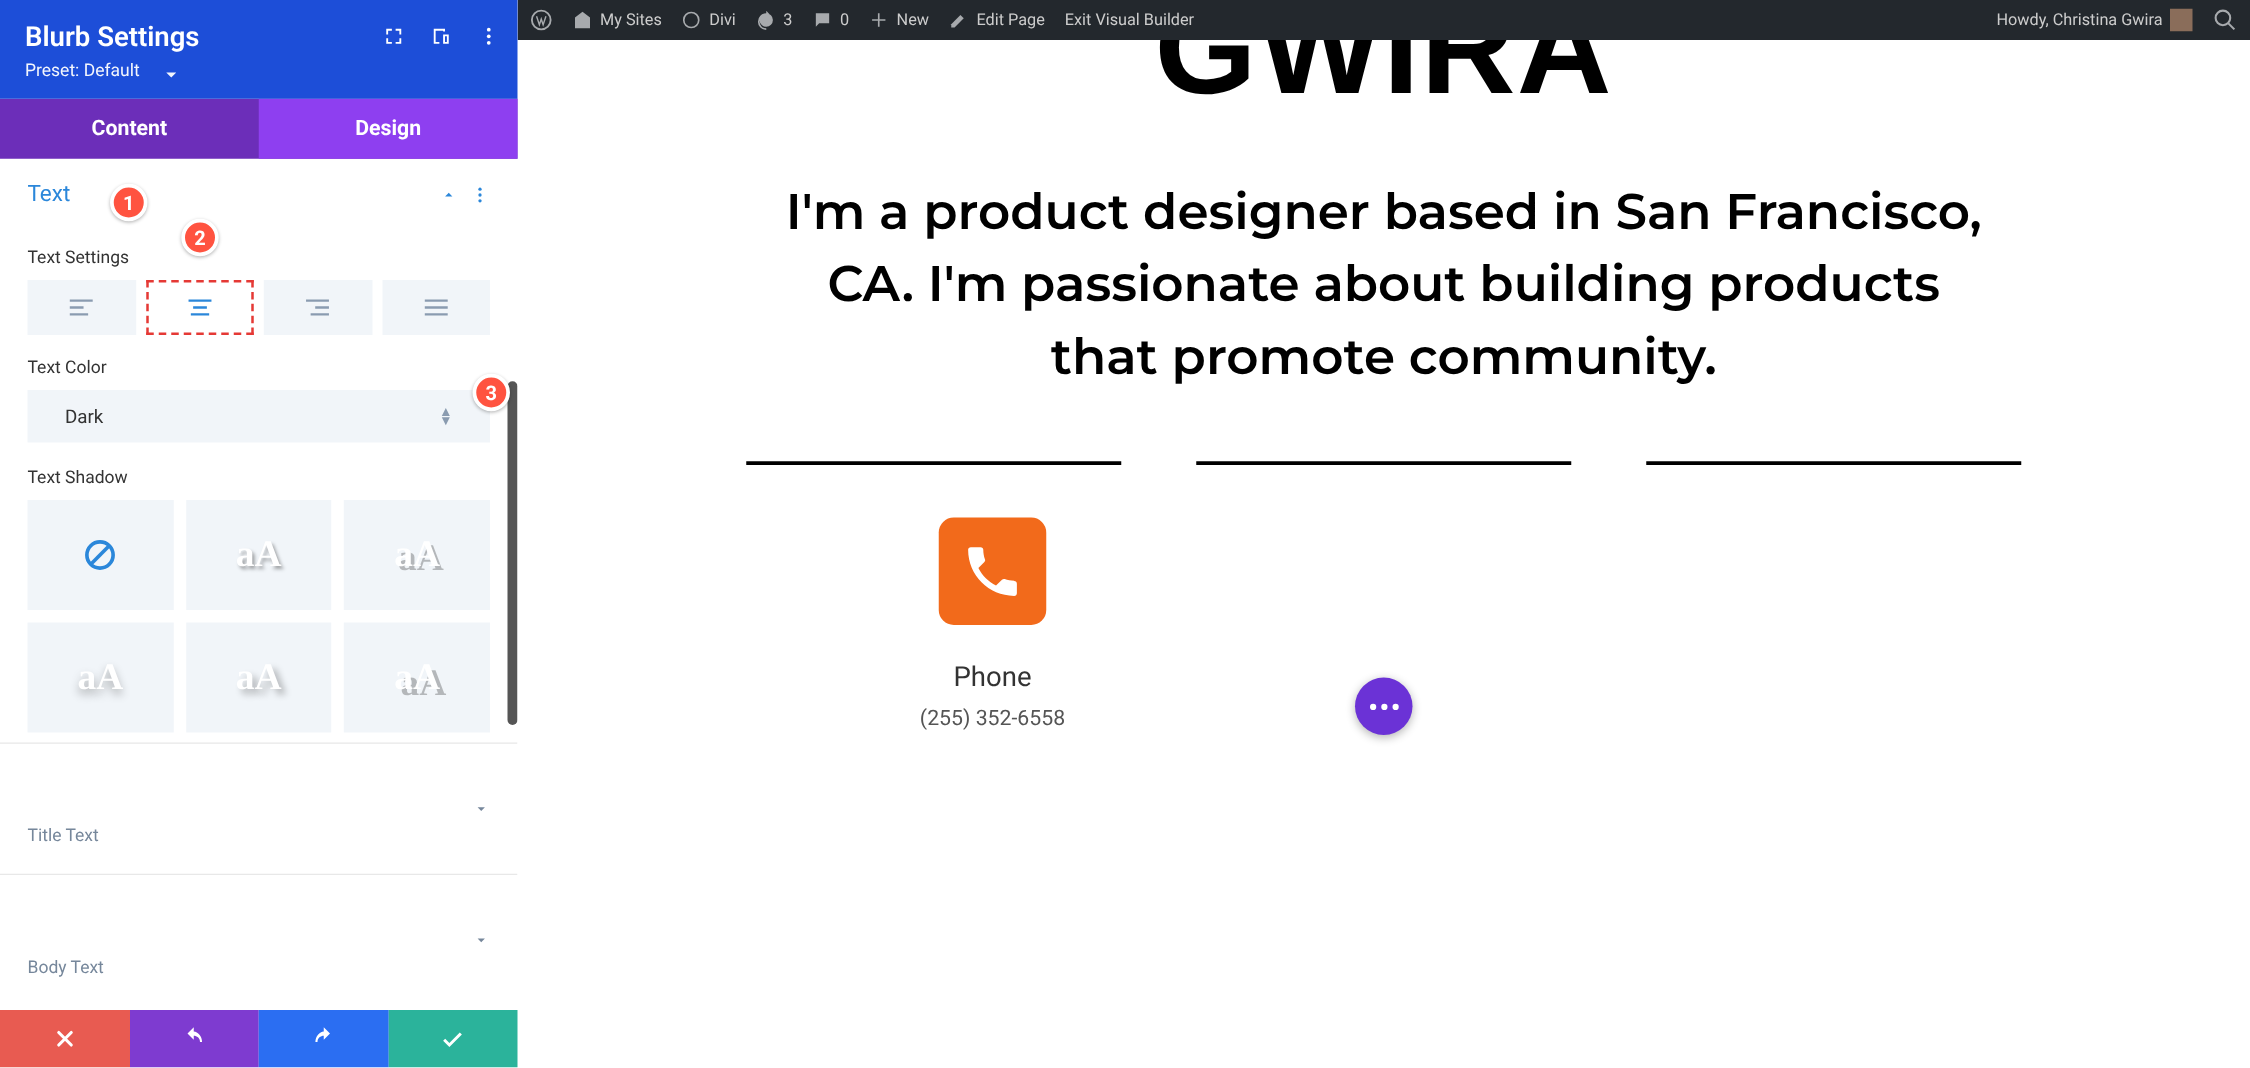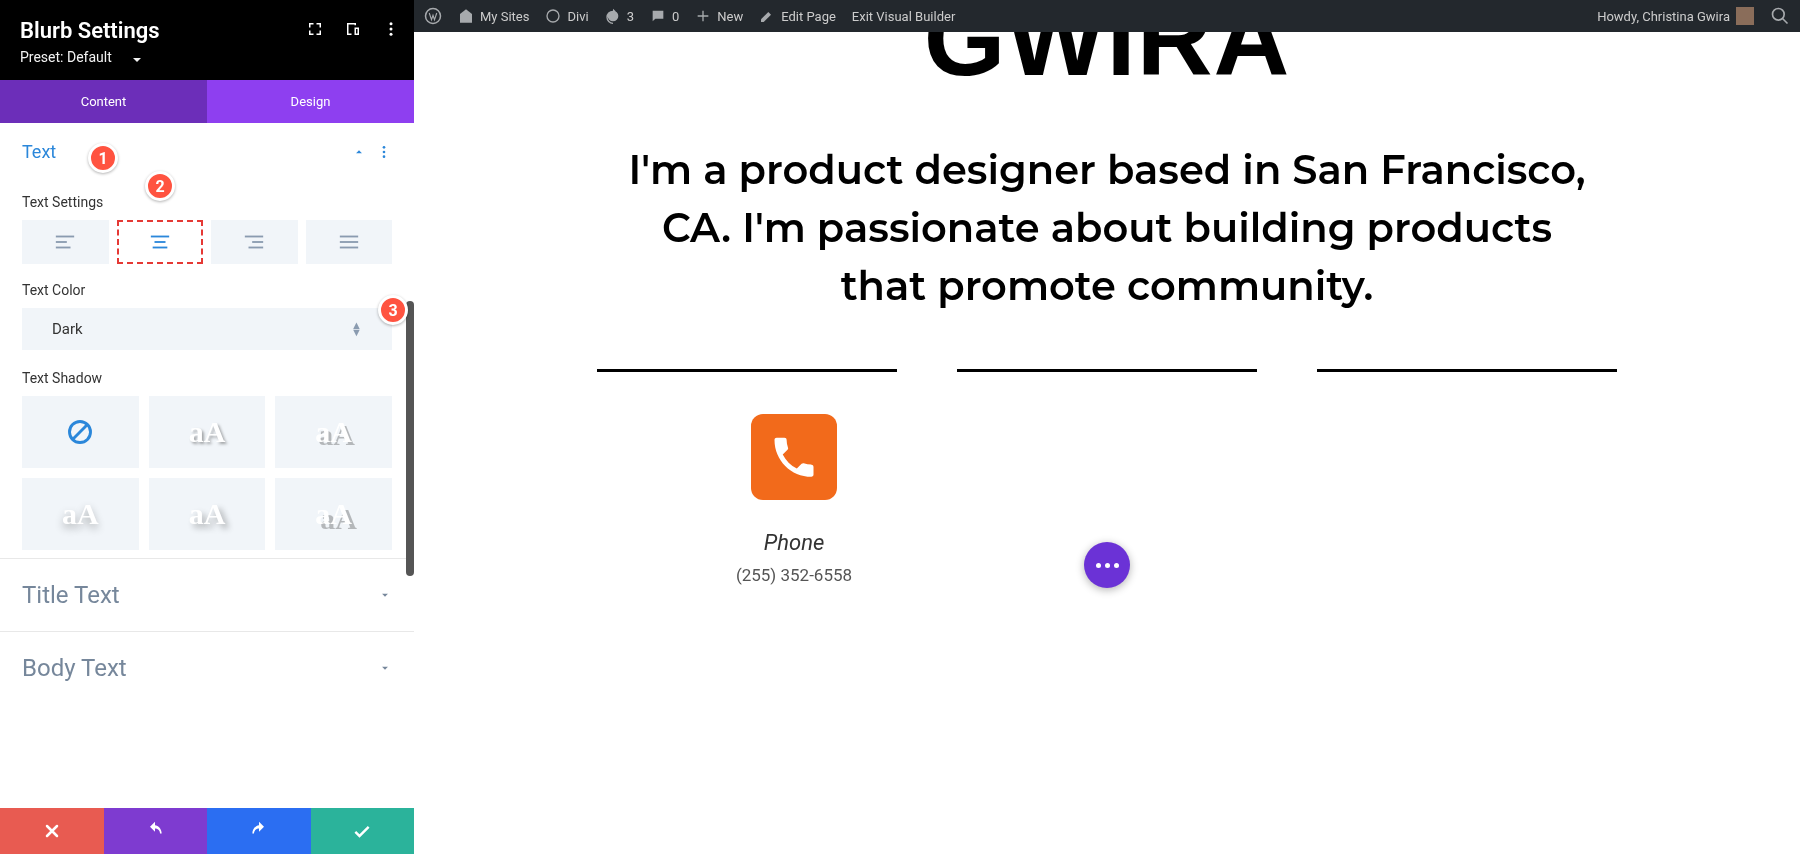--- a/index.html
+++ b/index.html
@@ -1,28 +1,28 @@
 <!DOCTYPE html>
 <html><head>
 <meta charset="utf-8">
 <style>
 * { margin: 0; padding: 0; box-sizing: border-box; font-family: -apple-system, BlinkMacSystemFont, "Segoe UI", Roboto, sans-serif; }
 body { width: 1800px; height: 854px; display: flex; overflow: hidden; background: #fff; }
 
 
 .sidebar { width: 414px; height: 854px; display: flex; flex-direction: column; background: #fff; position: relative; }
-.sidebar-header { background: #000000; color: #fff; padding: 18px 20px 14px; position: relative; }
+.sidebar-header { background: #1d4ed8; color: #fff; padding: 18px 20px 14px; position: relative; }
 .sidebar-title { font-size: 22px; font-weight: 600; }
 .sidebar-preset { font-size: 14px; margin-top: 6px; opacity: 0.95; cursor: pointer; display: inline-flex; align-items: flex-end; gap: 20px; }
 .sidebar-header-icons { position: absolute; right: 14px; top: 20px; display: flex; gap: 20px; }
 .sidebar-header-icons .hicon { width: 18px; height: 18px; cursor: pointer; display: flex; align-items: center; justify-content: center; }
 .sidebar-header-icons svg { fill: #fff; }
 
 .tabs { display: flex; background: #6c2eb9; }
-.tab { flex: 1; padding: 14px 0; text-align: center; color: #fff; font-size: 13px; font-weight: 400; cursor: pointer; }
+.tab { flex: 1; padding: 14px 0; text-align: center; color: #fff; font-size: 17px; font-weight: 700; cursor: pointer; }
 .tab.active { background: #8e3ff0; }
 
 .panel { flex: 1; overflow-y: auto; padding: 0; position: relative; }
 .scroll-indicator { position: absolute; right: 0; top: 178px; width: 8px; height: 275px; background: #555; border-radius: 4px; }
 
 .section { padding: 18px 22px 8px; }
 .section-header { display: flex; justify-content: space-between; align-items: center; margin-bottom: 32px; }
 .section-title { font-size: 18px; color: #2b87da; cursor: pointer; }
 .section-header-icons { display: flex; gap: 10px; align-items: center; }
 .section-header-icons svg { cursor: pointer; }
@@ -33,31 +33,31 @@
 .align-btn { height: 44px; background: #f1f5f9; display: flex; align-items: center; justify-content: center; cursor: pointer; }
 .align-btn.selected { border: 2px dashed #e53935; background: #fff; }
 .align-btn svg { width: 22px; height: 16px; }
 .align-lines { stroke: #8a9bb0; stroke-width: 2; }
 .align-btn.selected .align-lines { stroke: #2b87da; }
 
 .select-box { background: #f1f5f9; padding: 12px 30px; font-size: 15px; color: #333; display: flex; justify-content: space-between; align-items: center; cursor: pointer; margin-bottom: 20px; }
 .select-arrows { font-size: 11px; line-height: 7px; color: #8a9bb0; }
 
 .shadow-grid { display: grid; grid-template-columns: repeat(3, 1fr); gap: 10px; }
-.shadow-btn { height: 72px; background: #f1f5f9; display: flex; align-items: center; justify-content: center; cursor: pointer; }
+.shadow-btn { height: 88px; background: #f1f5f9; display: flex; align-items: center; justify-content: center; cursor: pointer; }
 .shadow-none svg { width: 28px; height: 28px; }
 .shadow-aa { font-size: 30px; font-weight: 700; color: #fff; font-family: Georgia, serif; }
 .shadow-1 { text-shadow: 2px 2px 3px rgba(0,0,0,0.35); }
 .shadow-2 { text-shadow: 3px 3px 0 rgba(0,0,0,0.25); }
 .shadow-3 { text-shadow: 0 4px 8px rgba(0,0,0,0.3); }
 .shadow-4 { text-shadow: 4px 4px 6px rgba(0,0,0,0.3); }
 .shadow-5 { text-shadow: 5px 5px 0 rgba(0,0,0,0.25); }
 
 .collapsed-section { padding: 22px 22px; border-top: 1px solid #e8e8e8; display: flex; justify-content: space-between; align-items: center; cursor: pointer; }
-.collapsed-section .ct { font-size: 24px; color: #76879b; }
+.collapsed-section .ct { font-size: 14px; color: #76879b; margin-top: 44px; }
 
 .sidebar-footer { display: flex; height: 46px; }
 .fbtn { flex: 1; display: flex; align-items: center; justify-content: center; cursor: pointer; }
 .fbtn-cancel { background: #e85b51; }
 .fbtn-undo { background: #7e3bd0; }
 .fbtn-redo { background: #2b6ef2; }
 .fbtn-save { background: #2bb39b; }
 .fbtn svg { fill: #fff; width: 20px; height: 20px; }
 
 
@@ -75,21 +75,21 @@
 .content { flex: 1; padding: 0 60px 30px; overflow: hidden; position: relative; }
 .logo { font-family: Arial Black, Impact, sans-serif; font-weight: 900; font-size: 105px; letter-spacing: 1px; text-align: center; margin-top: -46px; line-height: 1; }
 .intro { font-size: 40px; font-weight: 600; text-align: center; max-width: 980px; margin: 50px auto 0; line-height: 1.45; font-family: "Montserrat", sans-serif; }
 
 .divider-row { display: flex; justify-content: space-between; max-width: 1020px; margin: 54px auto 0; gap: 60px; }
 .divider-row .dv { height: 3px; background: #000; flex: 1; }
 
 .blurb { margin: 42px 0 0 180px; width: 280px; }
 .blurb-icon { width: 86px; height: 86px; background: #f26a1b; border-radius: 12px; display: flex; align-items: center; justify-content: center; margin: 0 auto; }
 .blurb-icon svg { fill: #fff; width: 52px; height: 52px; }
-.blurb-title { text-align: center; font-size: 22px; margin-top: 30px; color: #333; font-style: italic; }
+.blurb-title { text-align: center; font-size: 22px; margin-top: 30px; color: #333; }
 .blurb-text { text-align: center; font-size: 17px; margin-top: 10px; color: #555; }
 
 .fab { position: absolute; bottom: 20px; left: 50%; transform: translateX(-50%); width: 46px; height: 46px; border-radius: 50%; background: #6b32d6; display: flex; align-items: center; justify-content: center; cursor: pointer; box-shadow: 0 2px 8px rgba(0,0,0,0.3); }
 .fab-dots { display: flex; gap: 4px; }
 .fab-dots span { width: 5px; height: 5px; border-radius: 50%; background: #fff; }
 
 .chev-down { width: 14px; height: 14px; }
 </style>
 </head>
 <body>

